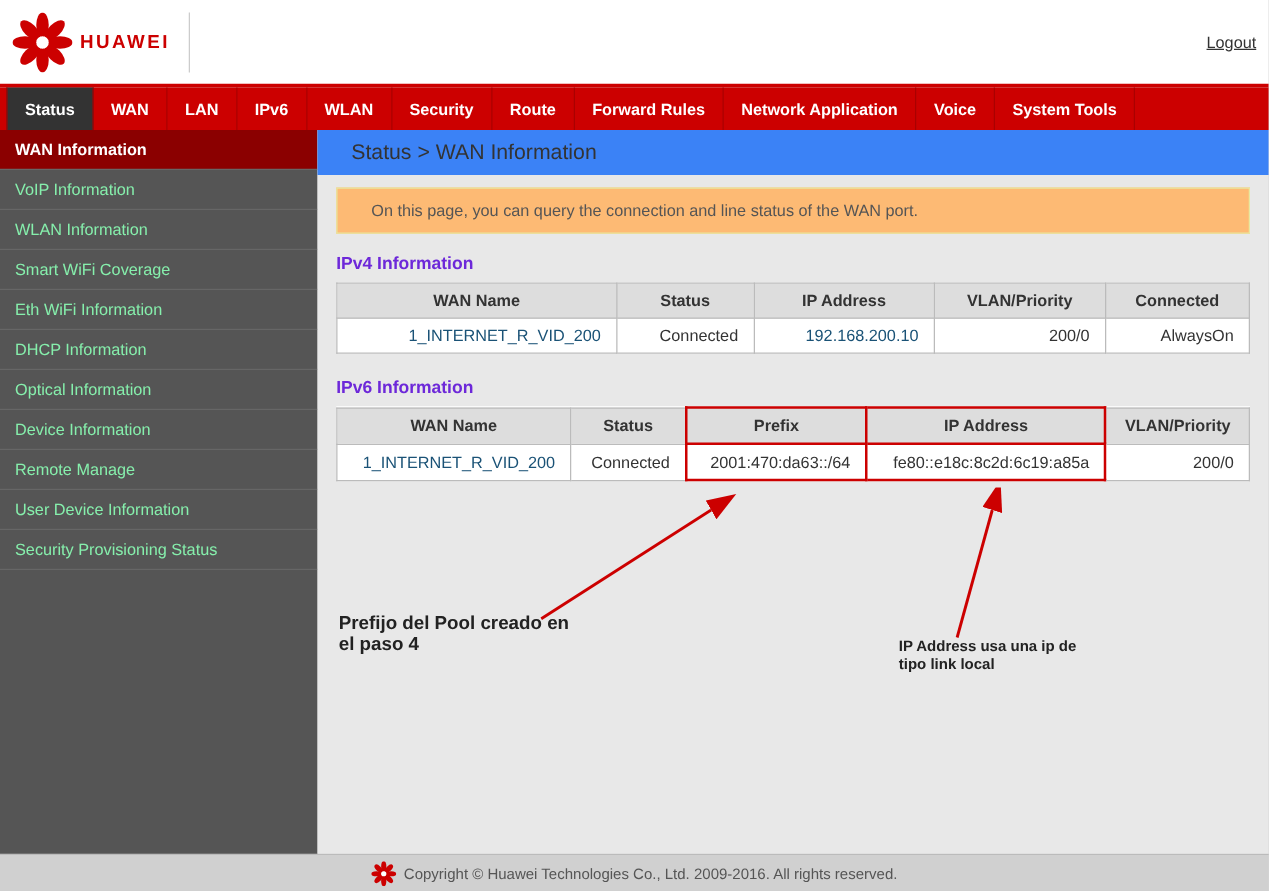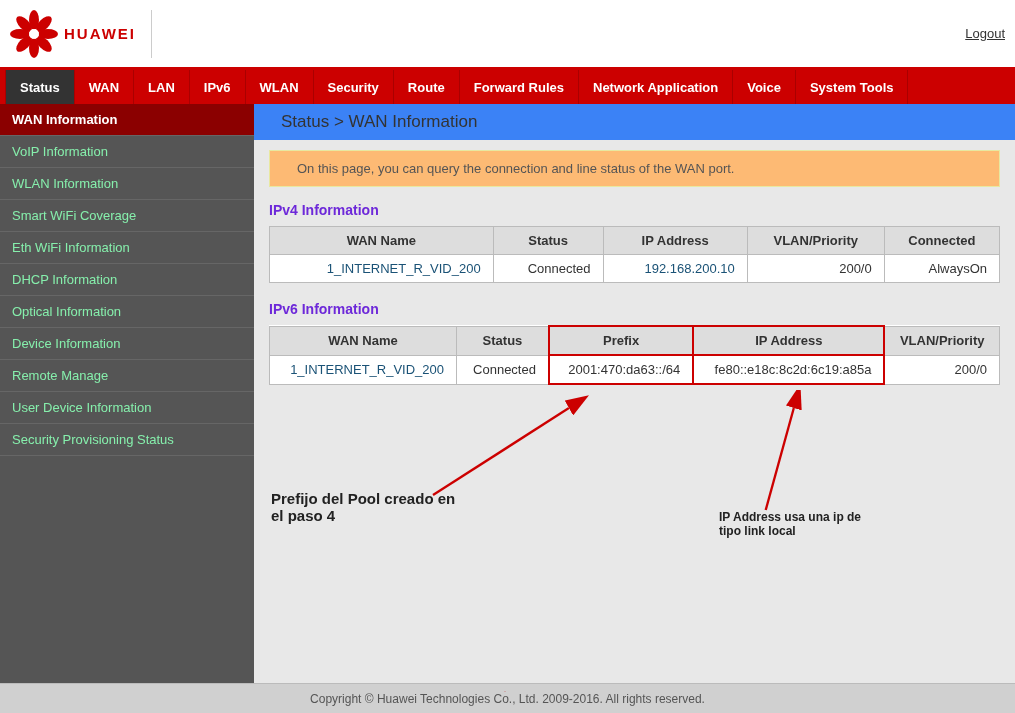--- a/index.html
+++ b/index.html
@@ -86,21 +86,21 @@
 
     
     #annotation-area {
       position: relative; height: 220px; margin-top: 5px;
     }
 
     
     #footer {
       background: #d0d0d0; border-top: 1px solid #bbb;
       text-align: center; padding: 7px; font-size: 12px; color: #555;
-      height: 30px; display: flex; align-items: center; justify-content: center; flex-direction: column;
+      height: 30px; display: flex; align-items: center; justify-content: center;
     }
     .footer-flower { margin-right: 6px; }
 
     
     .annotation-svg {
       position: absolute; top: 0; left: 0; width: 100%; height: 100%;
       pointer-events: none;
     }
     .annotation-text {
       position: absolute; font-weight: bold; font-size: 15px; color: #222;

